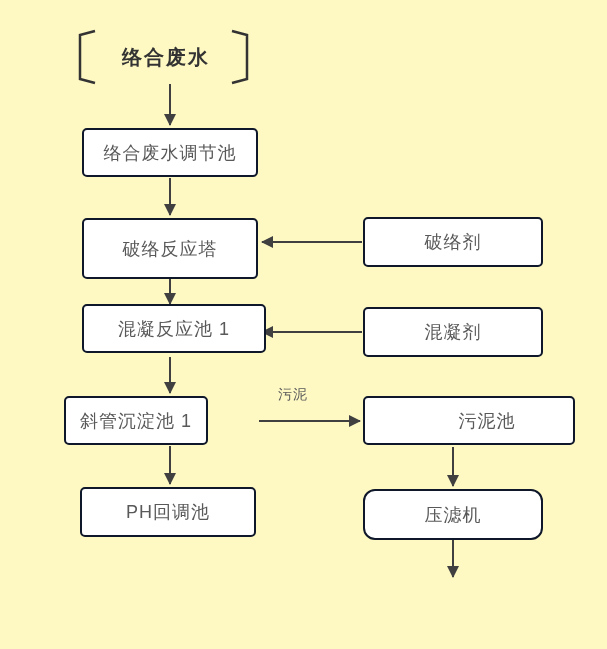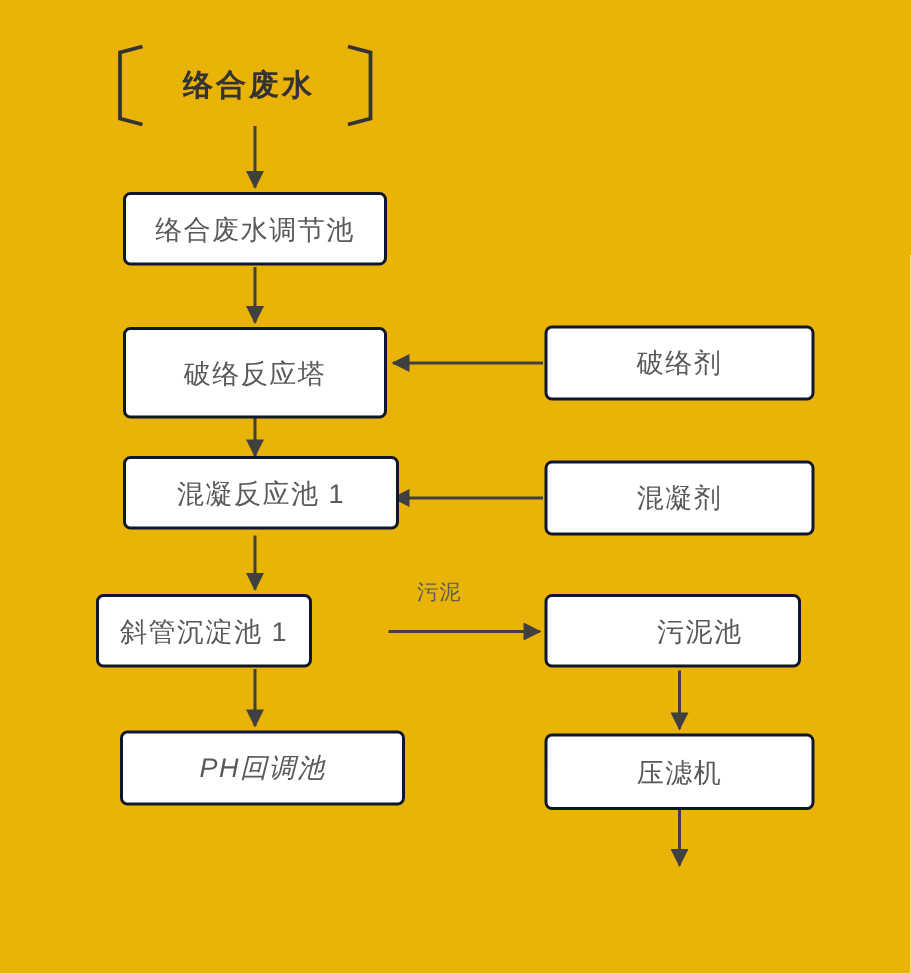--- a/index.html
+++ b/index.html
@@ -5,21 +5,21 @@
   html, body {
     margin: 0;
     padding: 0;
     background: #ffffff;
     font-family: "Liberation Sans", "DejaVu Sans", sans-serif;
   }
   .canvas {
     position: relative;
     width: 607px;
     height: 649px;
-    background: #eab308;
+    background: #fef9c3;
     overflow: hidden;
   }
   .overlay {
     position: absolute;
     left: 0;
     top: 0;
     width: 607px;
     height: 649px;
   }
   .arrow {
@@ -122,28 +122,28 @@
   </div>
 
   <div class="node" style="left:363px; top:307px; width:180px; height:50px;">
     <span class="node-label">混凝剂</span>
   </div>
 
   <div class="node" style="left:64px; top:396px; width:144px; height:49px;">
     <span class="node-label">斜管沉淀池 1</span>
   </div>
 
-  <div class="node" style="left:363px; top:396px; width:171px; height:49px;padding-left:36px;">
+  <div class="node" style="left:363px; top:396px; width:212px; height:49px;padding-left:36px;">
     <span class="node-label">污泥池</span>
   </div>
 
-  <div class="node" style="left:80px; top:487px; width:190px; height:50px;font-style:italic;">
+  <div class="node" style="left:80px; top:487px; width:176px; height:50px;">
     <span class="node-label">PH回调池</span>
   </div>
 
-  <div class="node" style="left:363px; top:489px; width:180px; height:51px;">
+  <div class="node" style="left:363px; top:489px; width:180px; height:51px;border-radius:12px;">
     <span class="node-label">压滤机</span>
   </div>
 
 
   <div class="edge-label">污泥</div>
 
 </div>
 
 </body></html>

